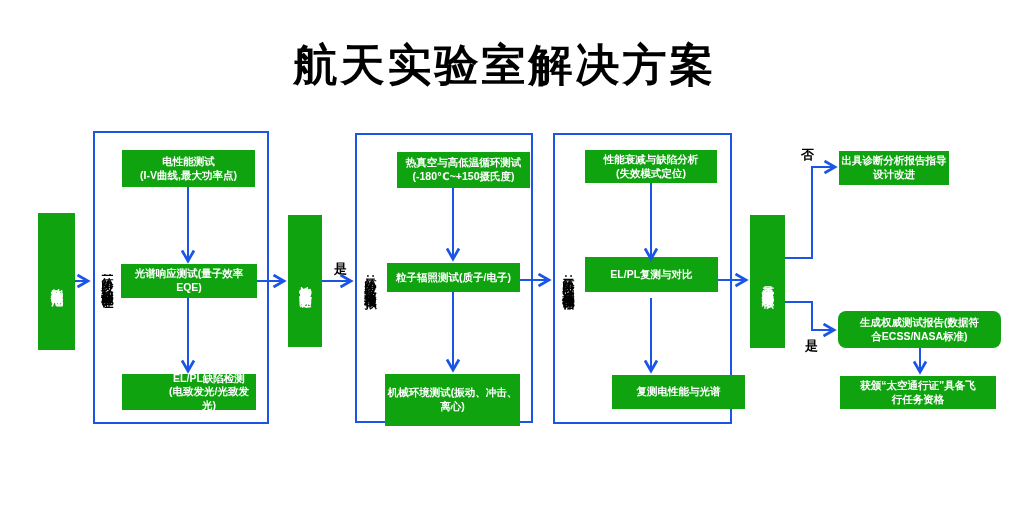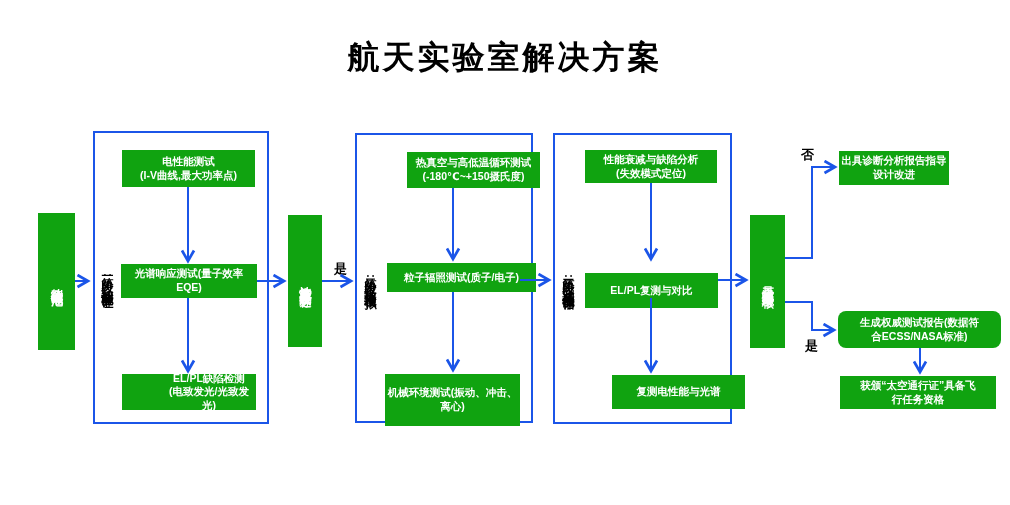--- a/index.html
+++ b/index.html
@@ -3,21 +3,21 @@
 <meta charset="utf-8">
 <style>
   html,body { margin:0; padding:0; background:#ffffff; }
   .canvas {
     position:relative; width:1010px; height:505px; background:#ffffff;
     font-family:"Liberation Sans","DejaVu Sans",sans-serif; overflow:hidden;
     --green:#10a310; --blue:#1b55e8;
   }
   .title {
     position:absolute; top:36px; left:0; width:100%;
-    text-align:center; font-size:32px; font-weight:bold; color:#000;
+    text-align:center; font-size:44px; font-weight:bold; color:#000;
     letter-spacing:3px;
   }
   .node {
     position:absolute; background:var(--green); color:#ffffff;
     font-weight:bold; font-size:10.5px; line-height:1.3;
     display:flex; align-items:center; justify-content:center;
     text-align:center; white-space:pre-line; box-sizing:border-box; padding:1px 2px;
   }
   .vnode {
     writing-mode:vertical-rl; font-size:12px; line-height:1.1;
@@ -53,31 +53,31 @@
 (I-V曲线,最大功率点)</div>
   <div class="node" style="left:121px;top:264px;width:136px;height:34px;">光谱响应测试(量子效率EQE)</div>
   <div class="node" style="left:122px;top:374px;width:134px;height:36px;padding-left:42px;">EL/PL缺陷检测
 (电致发光/光致发光)</div>
 
   <div class="node vnode" style="left:288px;top:215px;width:34px;height:132px;">性能与质量基线是否达标</div>
   <div class="branch-label" style="left:334px;top:262px;">是</div>
 
   <div class="phase-box" style="left:355px;top:133px;width:178px;height:290px;"></div>
   <div class="phase-label" style="left:358px;top:133px;width:24px;height:290px;">第二阶段:极端环境模拟</div>
-  <div class="node" style="left:407px;top:152px;width:133px;height:36px;">热真空与高低温循环测试
+  <div class="node" style="left:397px;top:152px;width:133px;height:36px;">热真空与高低温循环测试
 (-180℃~+150摄氏度)</div>
-  <div class="node" style="left:387px;top:263px;width:149px;height:29px;">粒子辐照测试(质子/电子)</div>
+  <div class="node" style="left:387px;top:263px;width:133px;height:29px;">粒子辐照测试(质子/电子)</div>
   <div class="node" style="left:385px;top:374px;width:135px;height:52px;">机械环境测试(振动、冲击、
 离心)</div>
 
   <div class="phase-box" style="left:553px;top:133px;width:179px;height:291px;"></div>
   <div class="phase-label" style="left:556px;top:133px;width:24px;height:291px;">第三阶段:测试后性能评估</div>
   <div class="node" style="left:585px;top:150px;width:132px;height:33px;">性能衰减与缺陷分析
 (失效模式定位)</div>
-  <div class="node" style="left:585px;top:273px;width:133px;height:35px;">EL/PL复测与对比</div>
+  <div class="node" style="left:585px;top:257px;width:133px;height:35px;">EL/PL复测与对比</div>
   <div class="node" style="left:612px;top:375px;width:133px;height:34px;">复测电性能与光谱</div>
 
   <div class="node vnode" style="left:750px;top:215px;width:35px;height:133px;">是否通过全部环境考核</div>
   <div class="branch-label" style="left:801px;top:148px;">否</div>
   <div class="branch-label" style="left:805px;top:339px;">是</div>
 
   <div class="node" style="left:839px;top:151px;width:110px;height:34px;">出具诊断分析报告指导
 设计改进</div>
   <div class="node" style="left:838px;top:311px;width:163px;height:37px;border-radius:8px;">生成权威测试报告(数据符
 合ECSS/NASA标准)</div>

